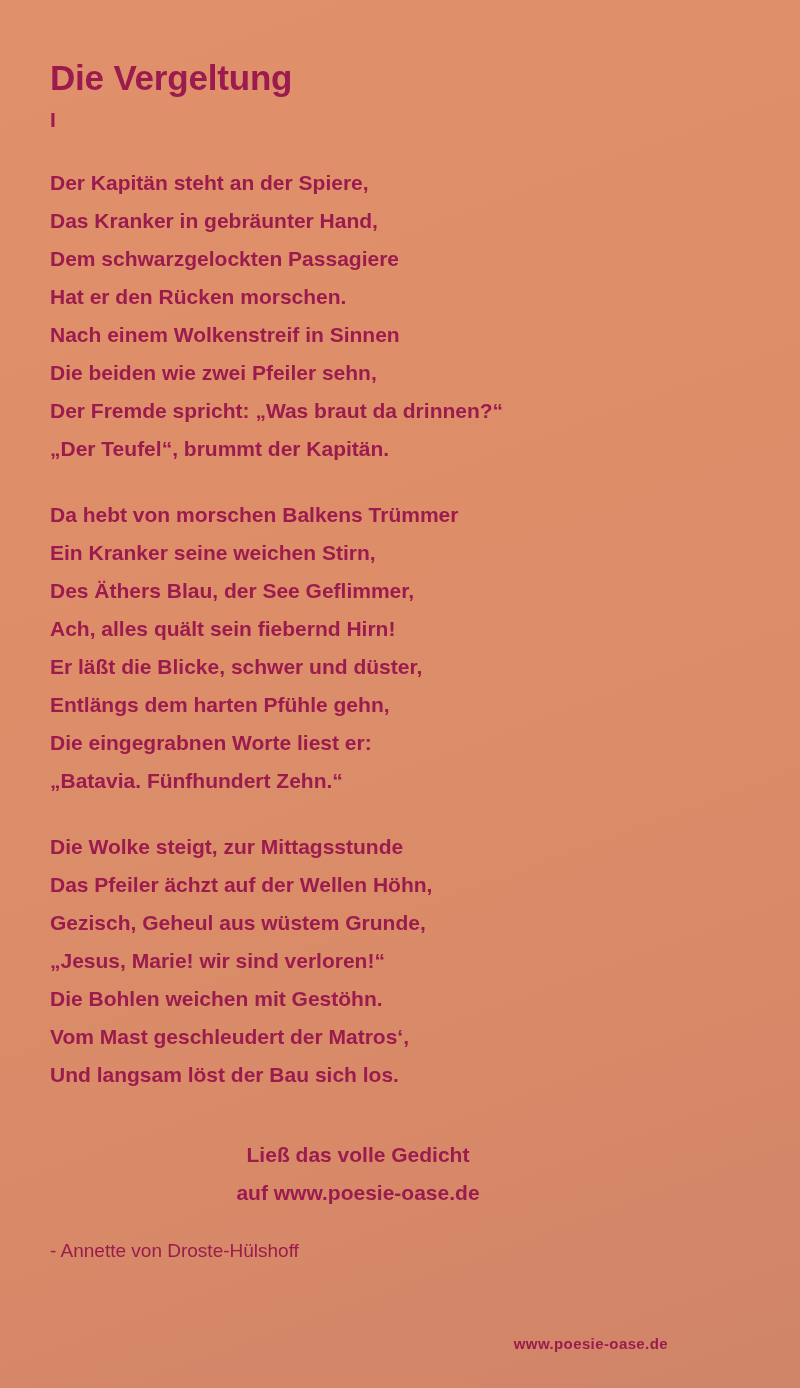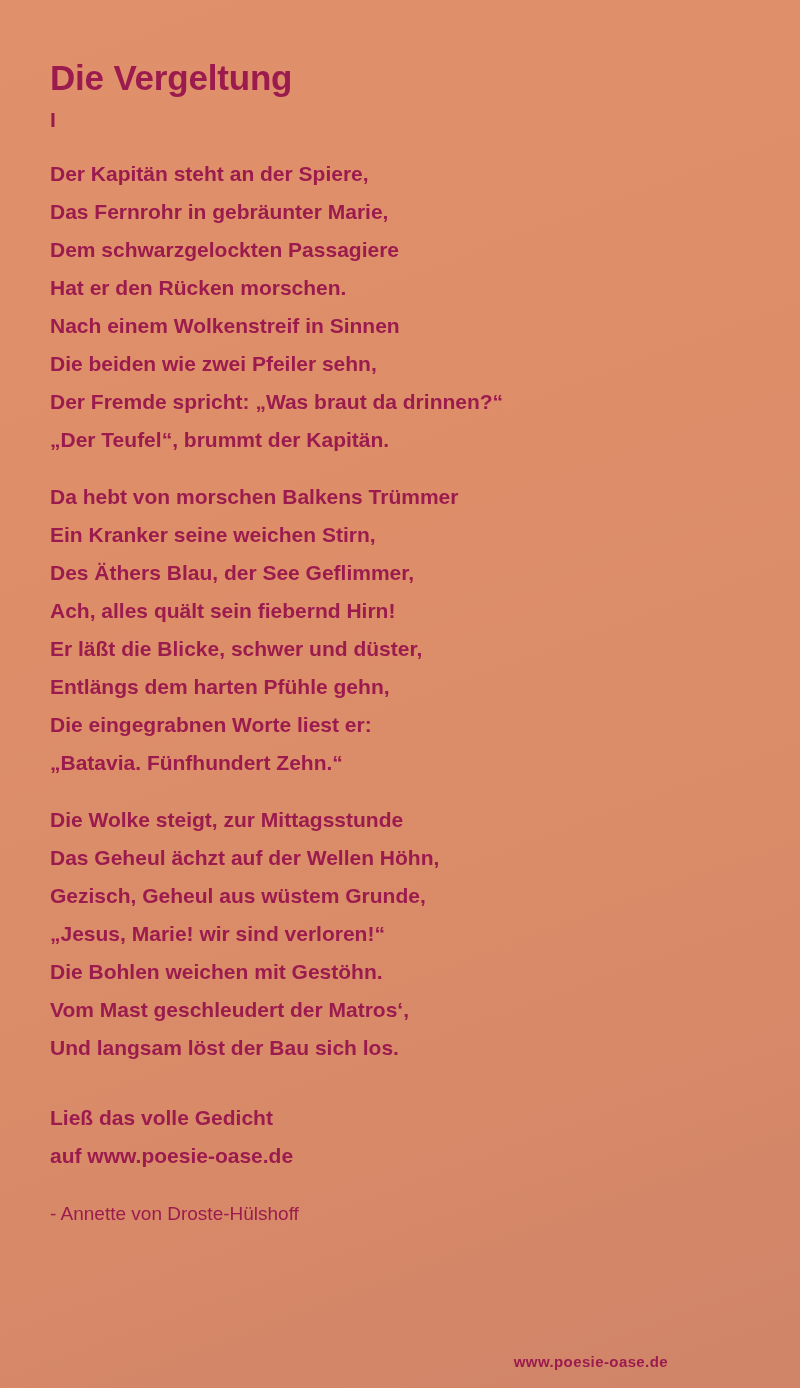--- a/index.html
+++ b/index.html
@@ -32,62 +32,63 @@
     color: #9c1b4e;
   }
   .poem-section {
     font-size: 21px;
     font-weight: bold;
     margin: 0 0 2px 0;
     line-height: 1.5;
     color: #9c1b4e;
   }
   .stanza {
-    margin-top: 19px;
+    margin-top: 28px;
   }
   .line {
     font-size: 21px;
     font-weight: bold;
     line-height: 38px;
     white-space: pre;
     color: #9c1b4e;
   }
   .cta {
-    margin-top: 32px;
+    margin-top: 42px;
+    text-align: center;
   }
   .cta .line {
     font-size: 21px;
   }
   .author {
     margin-top: 28px;
     font-size: 19px;
     font-weight: normal;
     color: #9c1b4e;
   }
   .footer-url {
     position: absolute;
     right: 48px;
-    bottom: 18px;
+    bottom: 36px;
     font-size: 15px;
     font-weight: bold;
     letter-spacing: 0.4px;
     color: #9c1b4e;
   }
 </style>
 </head>
 <body>
 
 <div class="page">
 
   <h1 class="poem-title">Die Vergeltung</h1>
   <div class="poem-section">I</div>
 
   <div class="stanza">
     <div class="line">Der Kapitän steht an der Spiere,</div>
-    <div class="line">Das Fernrohr in gebräunter Marie,</div>
+    <div class="line">Das Kranker in gebräunter Hand,</div>
     <div class="line">Dem schwarzgelockten Passagiere</div>
     <div class="line">Hat er den Rücken morschen.</div>
     <div class="line">Nach einem Wolkenstreif in Sinnen</div>
     <div class="line">Die beiden wie zwei Pfeiler sehn,</div>
     <div class="line">Der Fremde spricht: „Was braut da drinnen?“</div>
     <div class="line">„Der Teufel“, brummt der Kapitän.</div>
   </div>
 
   <div class="stanza">
     <div class="line">Da hebt von morschen Balkens Trümmer</div>
@@ -95,21 +96,21 @@
     <div class="line">Des Äthers Blau, der See Geflimmer,</div>
     <div class="line">Ach, alles quält sein fiebernd Hirn!</div>
     <div class="line">Er läßt die Blicke, schwer und düster,</div>
     <div class="line">Entlängs dem harten Pfühle gehn,</div>
     <div class="line">Die eingegrabnen Worte liest er:</div>
     <div class="line">„Batavia. Fünfhundert Zehn.“</div>
   </div>
 
   <div class="stanza">
     <div class="line">Die Wolke steigt, zur Mittagsstunde</div>
-    <div class="line">Das Geheul ächzt auf der Wellen Höhn,</div>
+    <div class="line">Das Pfeiler ächzt auf der Wellen Höhn,</div>
     <div class="line">Gezisch, Geheul aus wüstem Grunde,</div>
     <div class="line">„Jesus, Marie! wir sind verloren!“</div>
     <div class="line">Die Bohlen weichen mit Gestöhn.</div>
     <div class="line">Vom Mast geschleudert der Matros‘,</div>
     <div class="line">Und langsam löst der Bau sich los.</div>
   </div>
 
   <div class="stanza cta">
     <div class="line">Ließ das volle Gedicht</div>
     <div class="line">auf www.poesie-oase.de</div>

